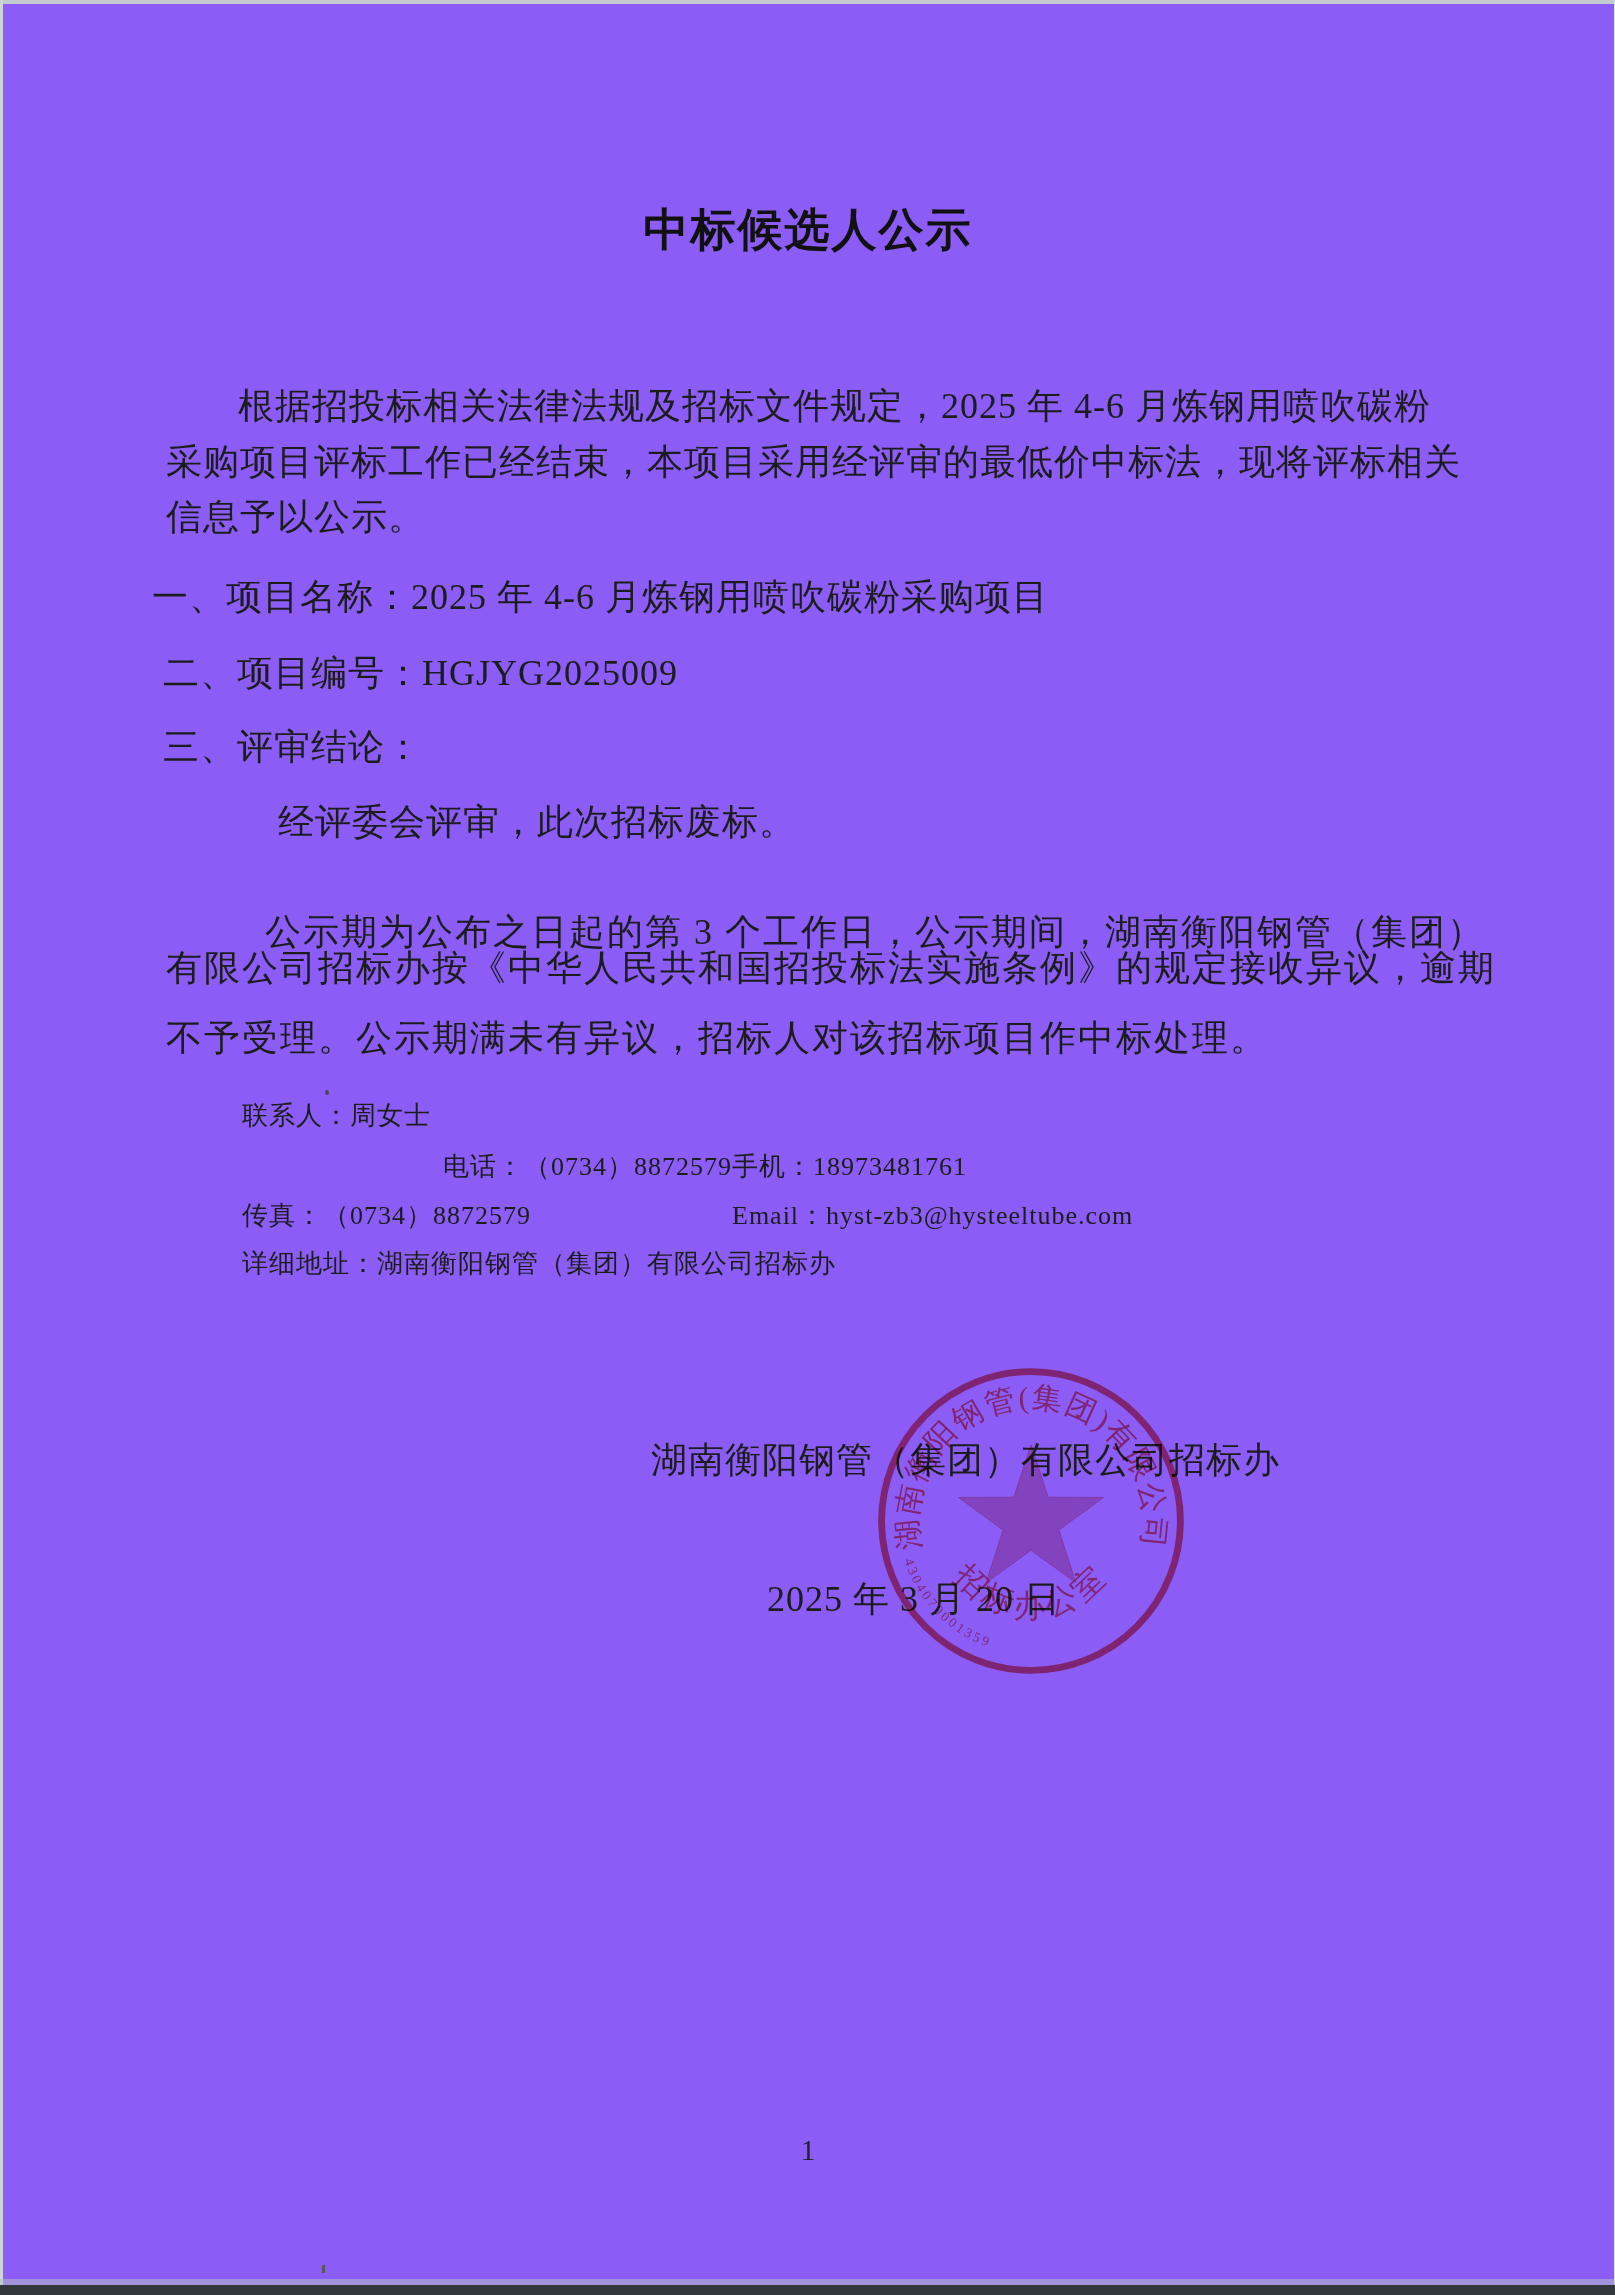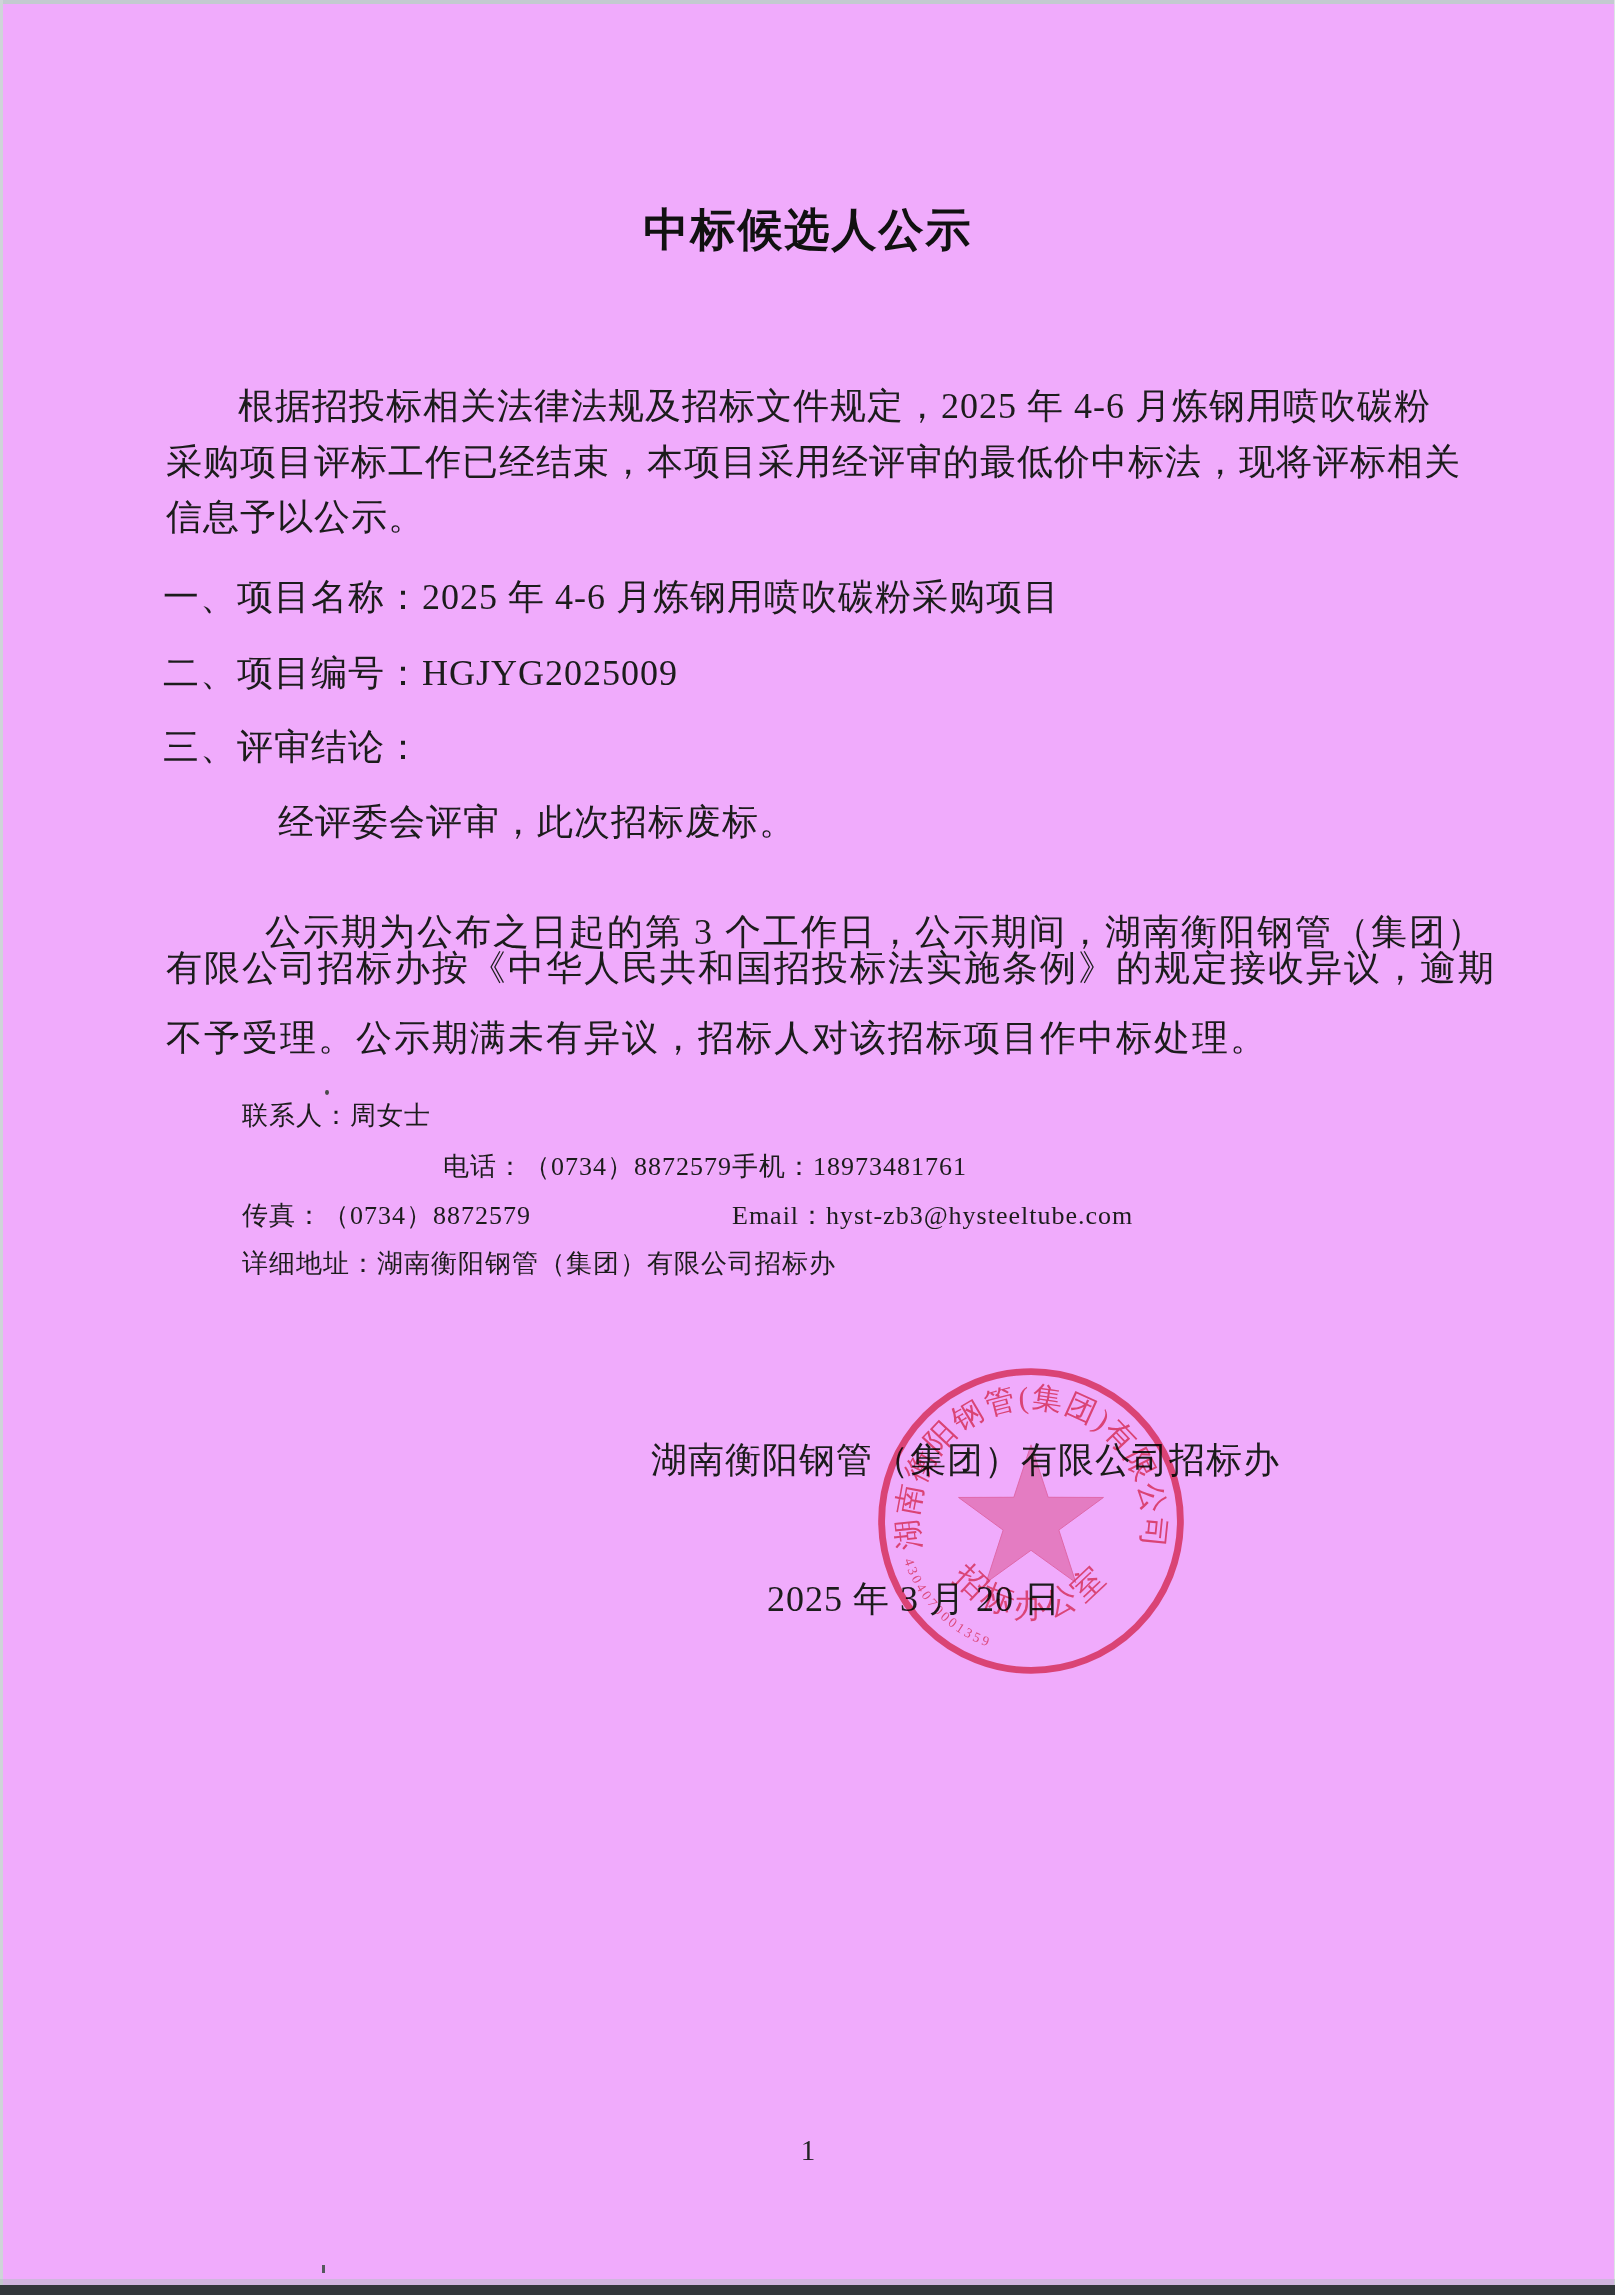--- a/index.html
+++ b/index.html
@@ -4,21 +4,21 @@
 <style>
   html, body {
     margin: 0;
     padding: 0;
     background: #ffffff;
   }
   .page {
     position: relative;
     width: 1616px;
     height: 2296px;
-    background: #f0abfc;
+    background: #8b5cf6;
     overflow: hidden;
     font-family: "Liberation Serif", "DejaVu Serif", serif;
     color: #1c1c1c;
   }
   
   .edge-top    { position:absolute; left:0; top:0; width:100%; height:3.9px; background:#c3cad0; }
   .edge-left   { position:absolute; left:0; top:0; width:2.9px; height:100%; background:#ced4d8; }
   .edge-right  { position:absolute; right:0; top:0; width:2px; height:100%; background:#dde2e5; }
   .edge-bottom { position:absolute; left:0; top:2285px; width:100%; height:10.7px; background:#32373b; }
   .edge-bottom-smudge { position:absolute; left:0; top:2279px; width:100%; height:5.9px; background:#b7bec4; opacity:.55; }
@@ -76,21 +76,21 @@
   <div class="edge-right"></div>
   <div class="edge-bottom-smudge"></div>
   <div class="edge-bottom"></div>
 
   <div class="title">中标候选人公示</div>
 
   <div class="line" style="left:238px; top:382px;">根据招投标相关法律法规及招标文件规定，2025 年 4-6 月炼钢用喷吹碳粉</div>
   <div class="line" style="left:166px; top:438px;">采购项目评标工作已经结束，本项目采用经评审的最低价中标法，现将评标相关</div>
   <div class="line" style="left:166px; top:493px;">信息予以公示。</div>
 
-  <div class="line" style="left:163px; top:573px;">一、项目名称：2025 年 4-6 月炼钢用喷吹碳粉采购项目</div>
+  <div class="line" style="left:152px; top:573px;">一、项目名称：2025 年 4-6 月炼钢用喷吹碳粉采购项目</div>
   <div class="line" style="left:163px; top:649px;">二、项目编号：HGJYG2025009</div>
   <div class="line" style="left:163px; top:723px;">三、评审结论：</div>
 
   <div class="line" style="left:278px; top:798px;">经评委会评审，此次招标废标。</div>
 
   <div class="line" style="left:265px; top:874px; letter-spacing:2px;margin-top:34px;">公示期为公布之日起的第 3 个工作日，公示期间，湖南衡阳钢管（集团）</div>
   <div class="line" style="left:166px; top:944px; letter-spacing:2px;">有限公司招标办按《中华人民共和国招投标法实施条例》的规定接收异议，逾期</div>
   <div class="line" style="left:166px; top:1014px; letter-spacing:2px;">不予受理。公示期满未有异议，招标人对该招标项目作中标处理。</div>
 
   <div class="line contact-row" style="left:242px; top:1098px;">联系人：周女士</div>

